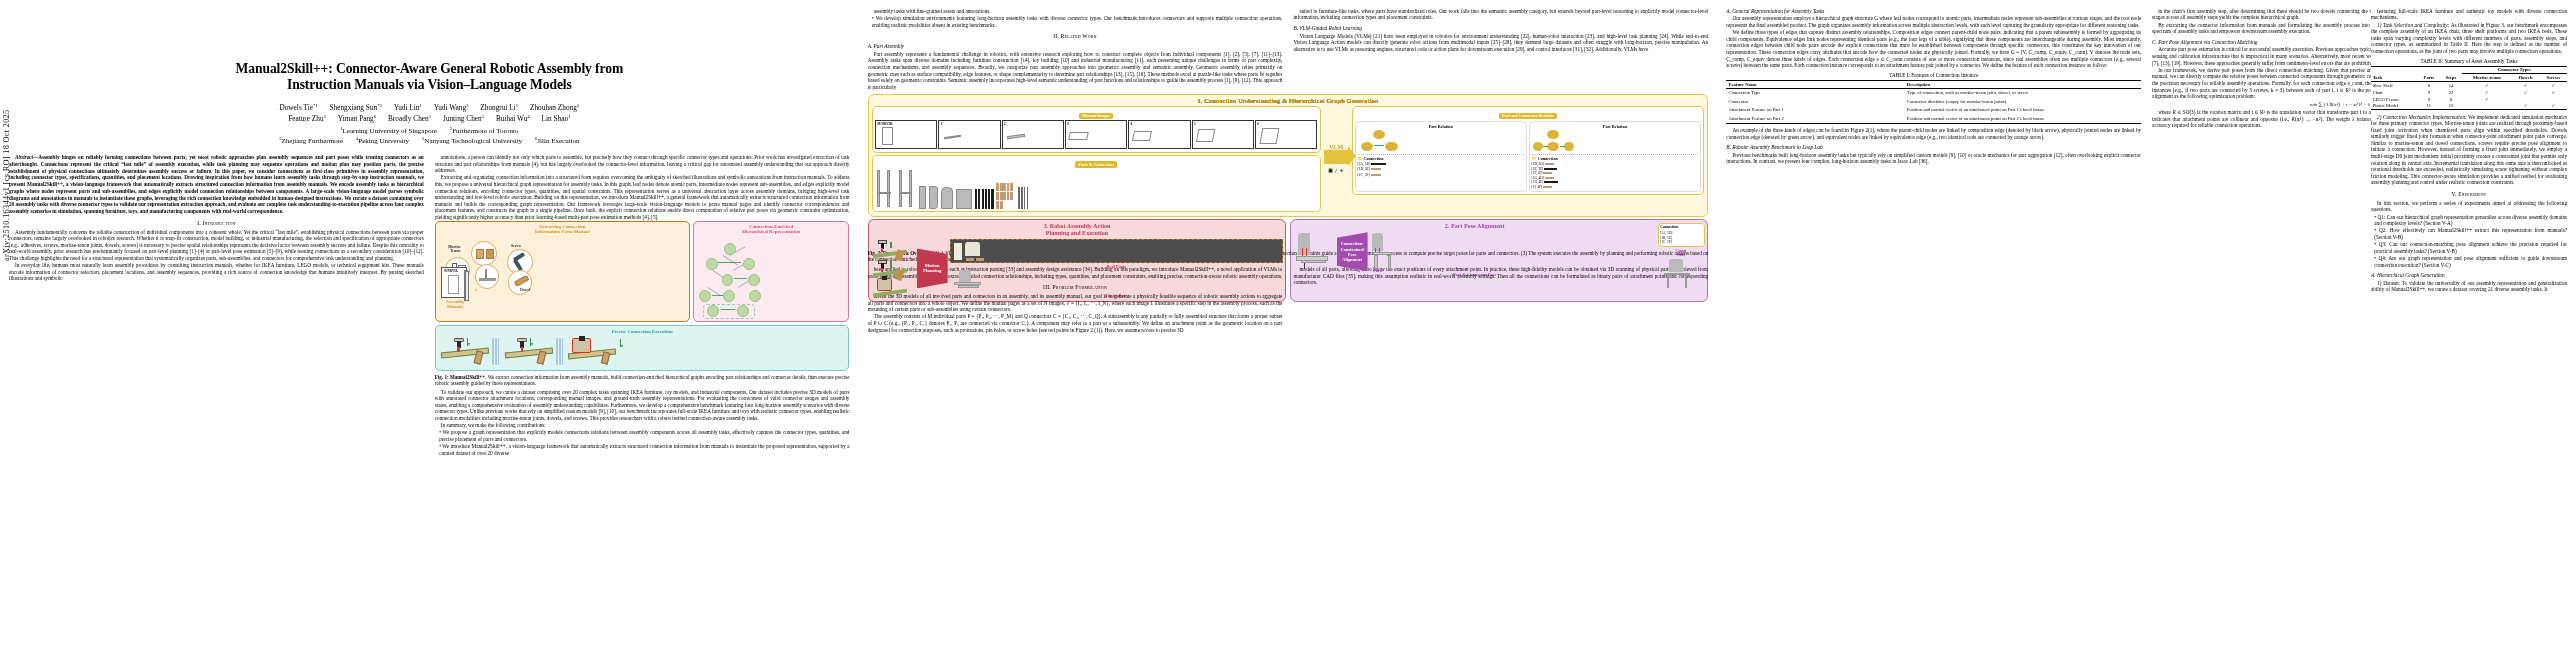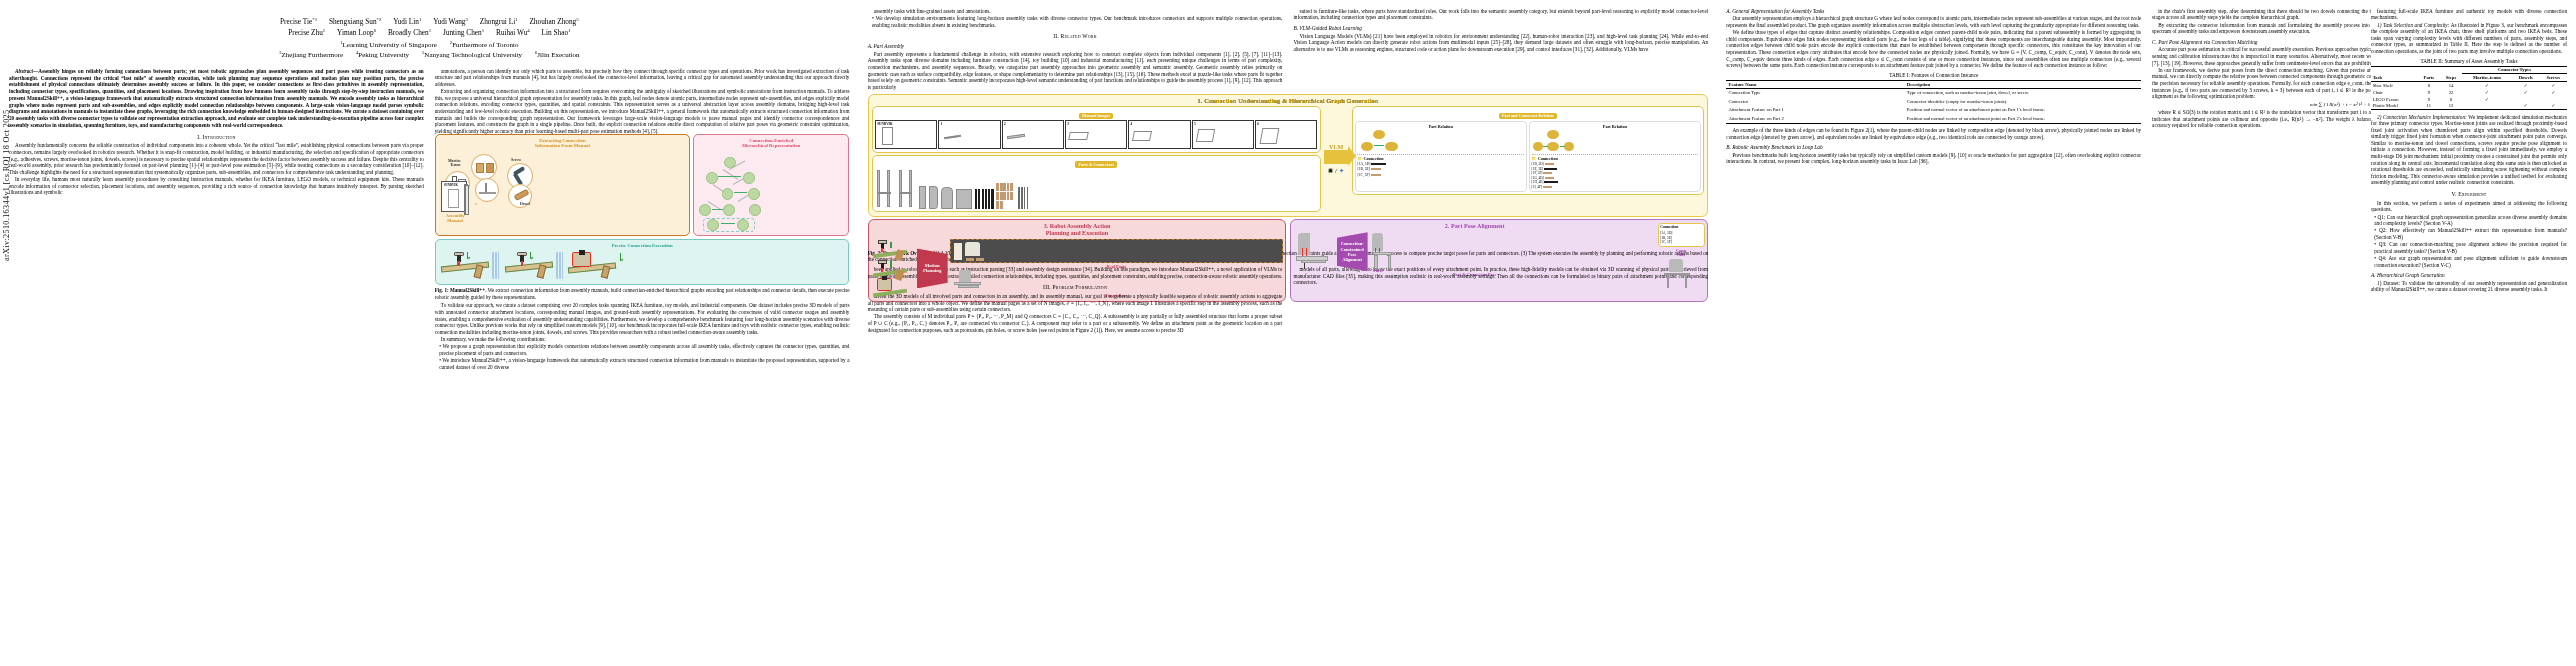--- a/index.html
+++ b/index.html
@@ -134,33 +134,37 @@
   table.pt2 tr.last td { border-bottom:0.6px solid #000; }
 </style>
 </head>
 <body>
 
 <div class="page">
 
   <div class="sheet s1">
     <div class="arxiv-stamp">arXiv:2510.16344v1  [cs.RO]  18 Oct 2025</div>
 
+    <div class="title">
+      <span>Manual2Skill++: Connector-Aware General Robotic Assembly from</span><br>
+      <span>Instruction Manuals via Vision–Language Models</span>
+    </div>
 
     <div class="authors">
       <span class="row">
-        <span class="nm"><span>Precise Tie</span><sup>*1</sup></span>
+        <span class="nm"><span>Dowels Tie</span><sup>*1</sup></span>
         <span class="nm"><span>Shengxiang Sun</span><sup>*2</sup></span>
         <span class="nm"><span>Yudi Lin</span><sup>1</sup></span>
         <span class="nm"><span>Yudi Wang</span><sup>3</sup></span>
         <span class="nm"><span>Zhongrui Li</span><sup>1</sup></span>
         <span class="nm"><span>Zhouhan Zhong</span><sup>5</sup></span>
       </span>
       <span class="row">
-        <span class="nm"><span>Precise Zhu</span><sup>1</sup></span>
-        <span class="nm"><span>Yiman Loop</span><sup>6</sup></span>
+        <span class="nm"><span>Feature Zhu</span><sup>1</sup></span>
+        <span class="nm"><span>Yiman Pang</span><sup>6</sup></span>
         <span class="nm"><span>Broadly Chen</span><sup>1</sup></span>
         <span class="nm"><span>Junting Chen</span><sup>1</sup></span>
         <span class="nm"><span>Ruihai Wu</span><sup>4</sup></span>
         <span class="nm"><span>Lin Shao</span><sup>1</sup></span>
       </span>
     </div>
     <div class="affil">
       <div>
         <span class="a"><sup>1</sup><span>Learning University of Singapore</span></span>
         <span class="a"><sup>2</sup><span>Furthermore of Toronto</span></span>

